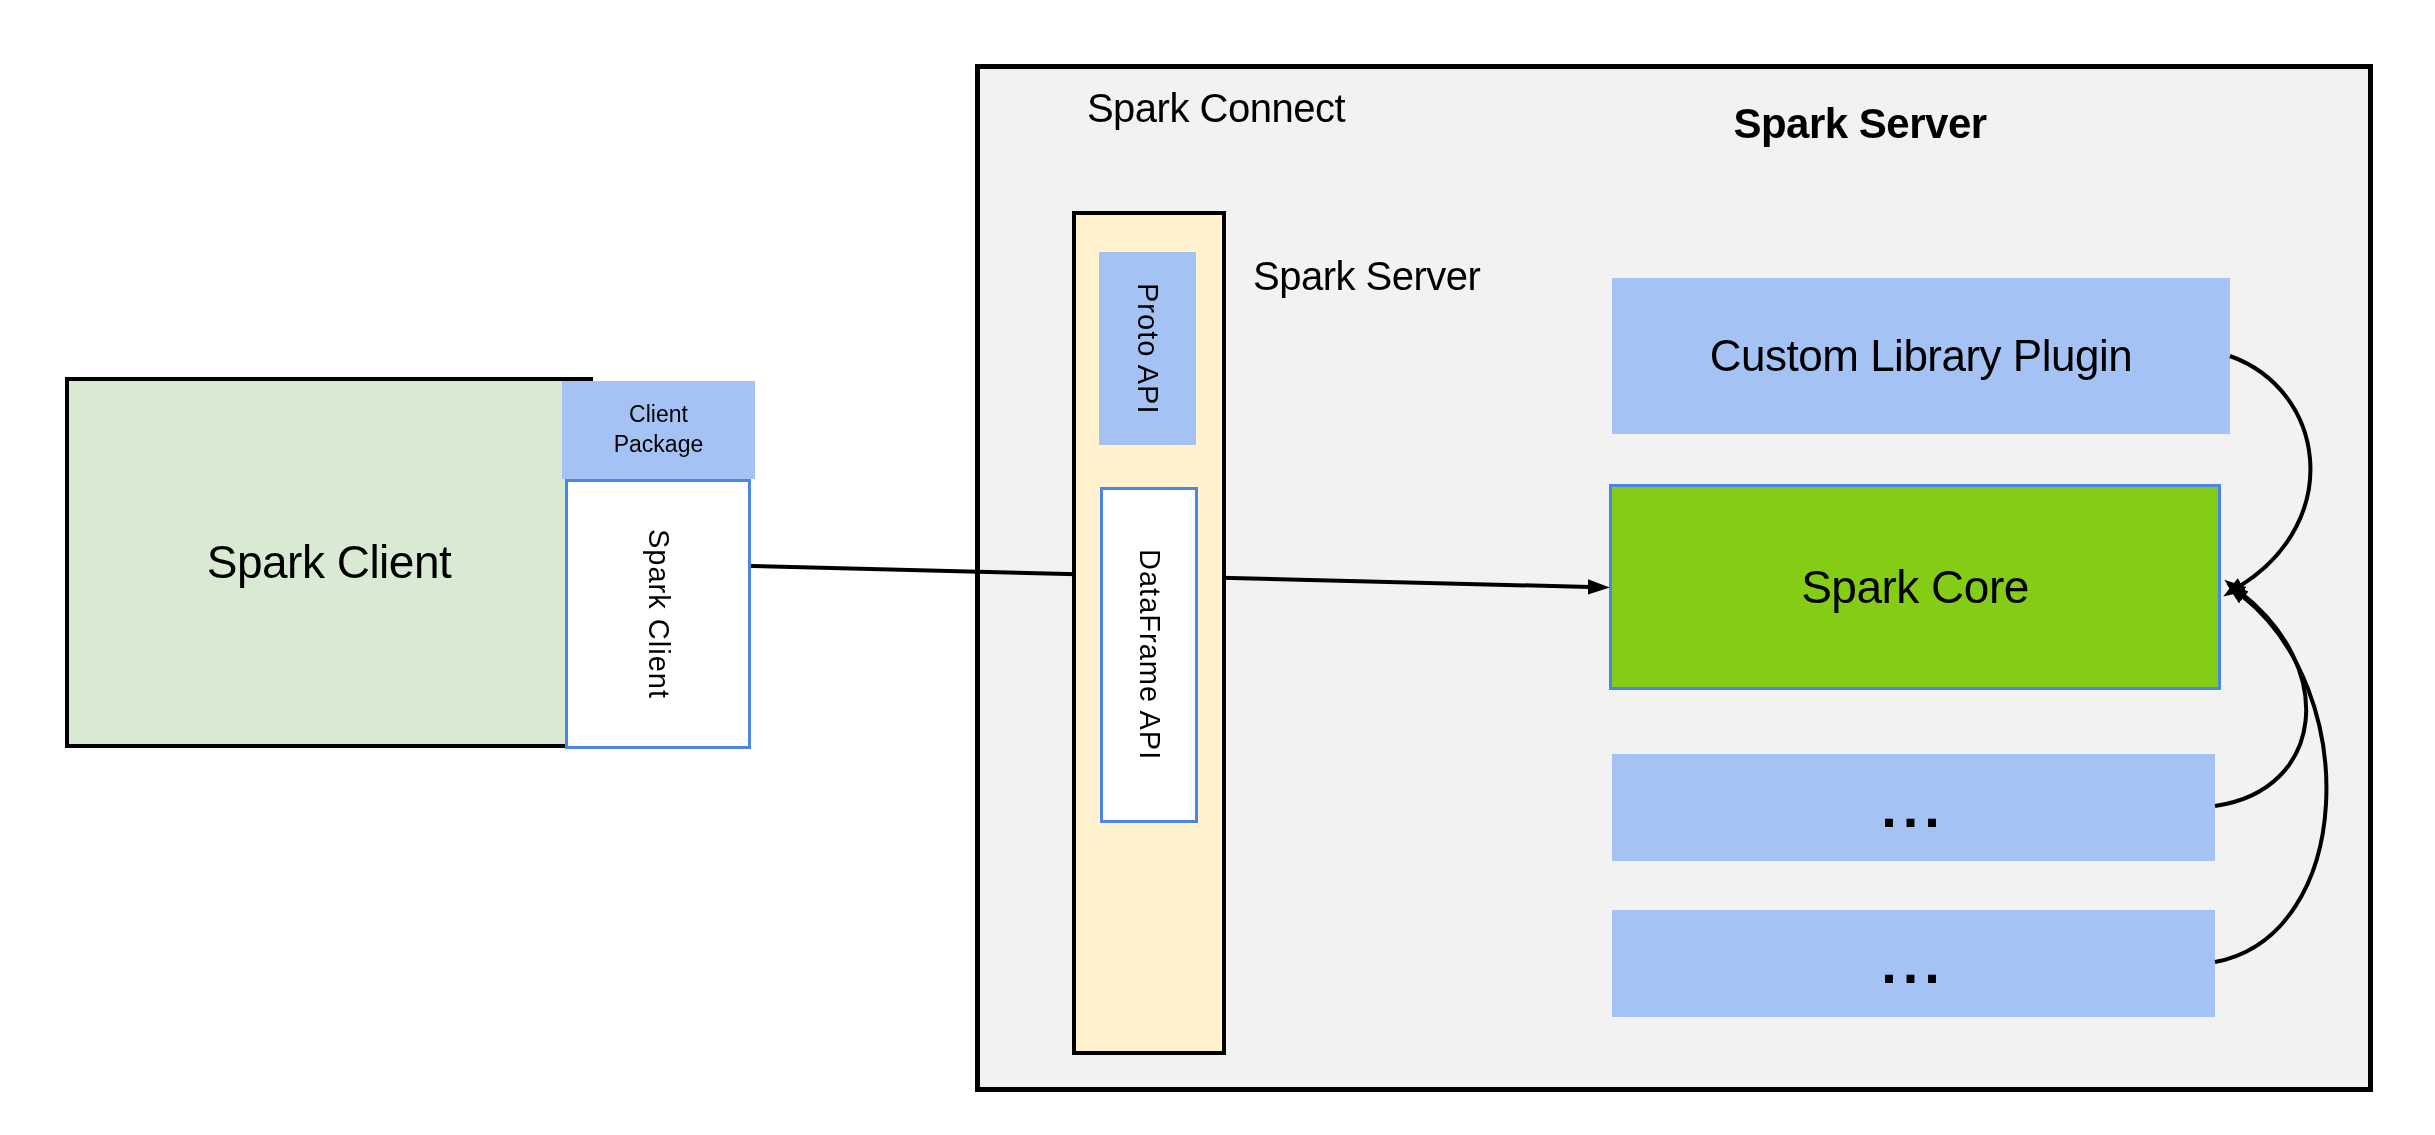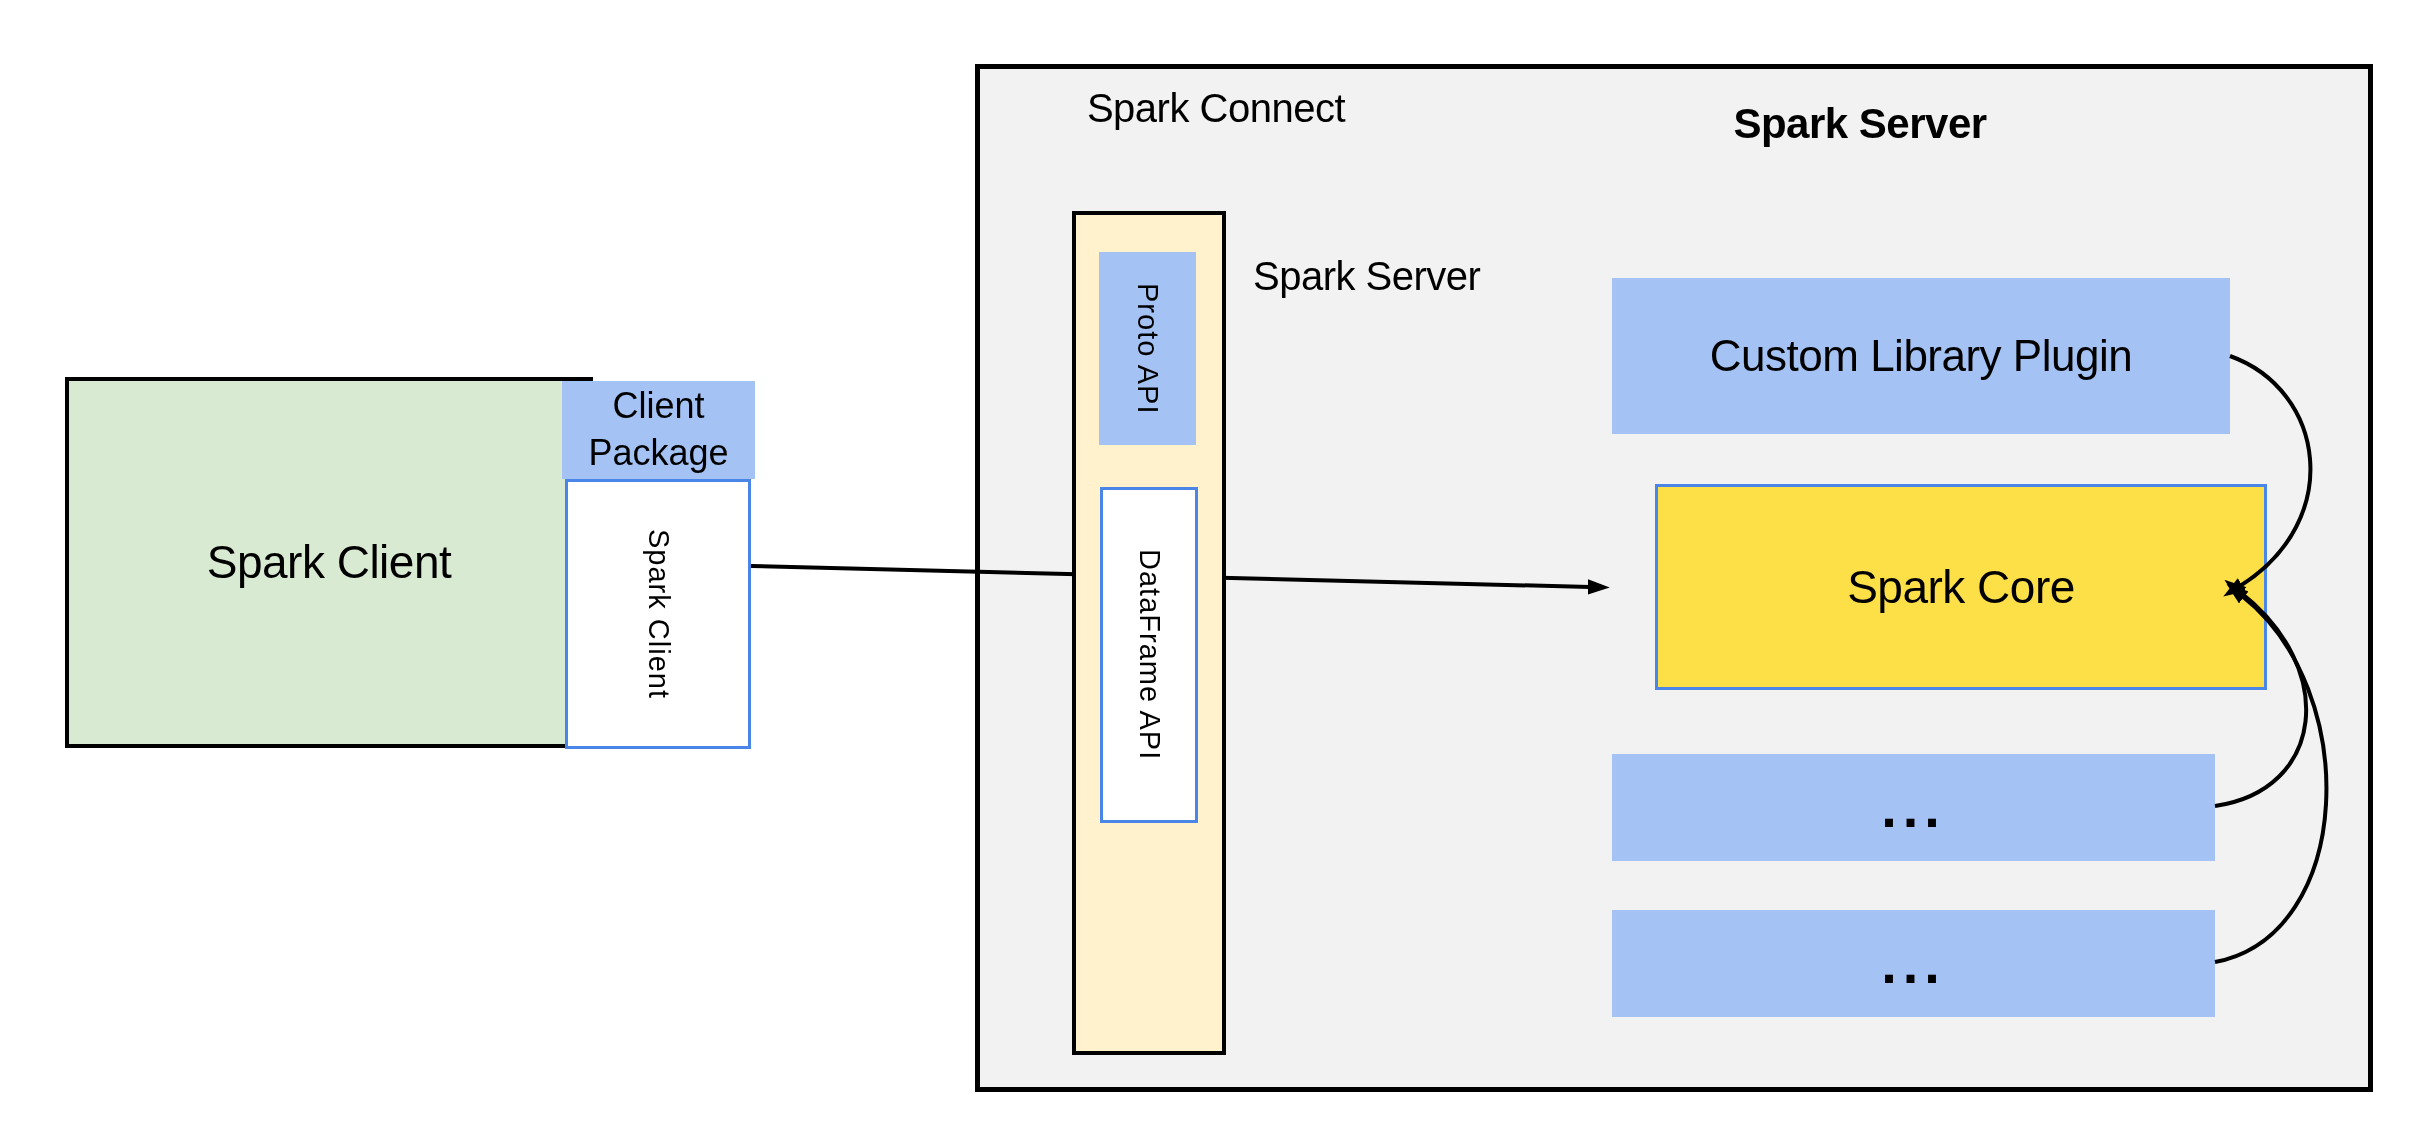--- a/index.html
+++ b/index.html
@@ -14,42 +14,42 @@
 
   
   .gray-panel{left:975px;top:64px;width:1398px;height:1028px;
               background:var(--panel-gray);border:5px solid var(--border-black);}
 
   
   .green-box{left:65px;top:377px;width:528px;height:371px;
              background:var(--box-green);border:4px solid var(--border-black);}
   .green-label{font-size:46px;line-height:1.4;letter-spacing:-0.5px;}
   .client-package{left:562px;top:381px;width:193px;height:98px;background:var(--box-blue);}
-  .client-package .lbl{font-size:36px;line-height:1.3;}
+  .client-package .lbl{font-size:23px;line-height:1.3;}
   .spark-client-box{left:565px;top:479px;width:186px;height:270px;
                     background:#fff;border:3px solid var(--border-blue);}
   .vtext{writing-mode:vertical-rl;text-orientation:mixed;font-size:29px;letter-spacing:1px;}
 
   
   .connect-title{left:990px;top:78px;width:355px;font-size:40px;line-height:1.5;
                  text-align:right;letter-spacing:-0.5px;}
   .yellow-bar{left:1072px;top:211px;width:154px;height:844px;
               background:var(--box-yellow);border:4px solid var(--border-black);}
   .proto-box{left:1099px;top:252px;width:97px;height:193px;background:var(--box-blue);}
   .dataframe-box{left:1100px;top:487px;width:98px;height:336px;
                  background:#fff;border:3px solid var(--border-blue);}
   .library-label{left:1253px;top:246px;font-size:40px;line-height:1.5;letter-spacing:-0.5px;}
 
   
   .server-title{left:1660px;top:100px;width:400px;text-align:center;
                 font-size:42px;font-weight:bold;letter-spacing:-0.5px;}
   .plugin-box{left:1612px;top:278px;width:618px;height:156px;background:var(--box-blue);
               font-size:44px;letter-spacing:-0.5px;}
-  .core-box{left:1609px;top:484px;width:612px;height:206px;background:#fde047;
-            border:3px solid var(--border-blue);font-size:46px;letter-spacing:-0.5px;margin-left:46px;}
+  .core-box{left:1609px;top:484px;width:612px;height:206px;background:#84cc16;
+            border:3px solid var(--border-blue);font-size:46px;letter-spacing:-0.5px;}
   .dots-box{left:1612px;width:603px;height:107px;background:var(--box-blue);
             font-size:56px;font-weight:bold;letter-spacing:6px;}
   .dots-1{top:754px;} .dots-2{top:910px;}
 
   .arrows{left:0;top:0;width:2435px;height:1135px;pointer-events:none;}
 </style>
 </head>
 <body>
 
 <div class="abs gray-panel"></div>

